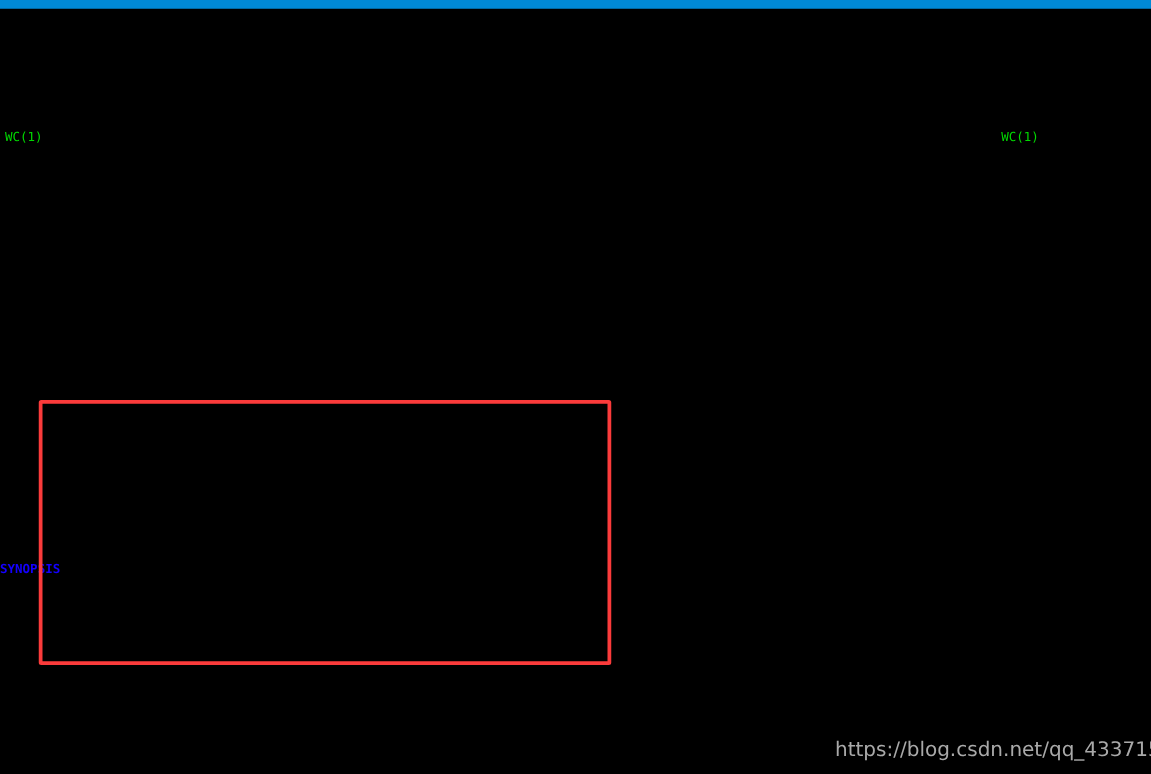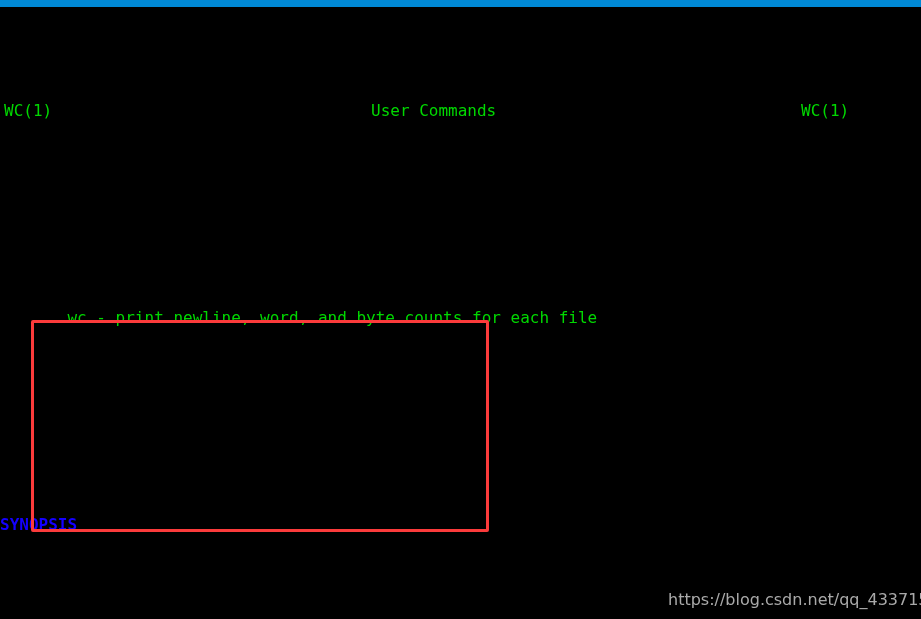--- a/index.html
+++ b/index.html
@@ -41,21 +41,21 @@
     padding: 0;
     font-size: 15.6px;
     line-height: 23px;
     white-space: pre;
     color: #00d800;
   }
 
   .line {
     height: 23px;
     white-space: pre;
-    font-size: 16px;
+    font-size: 10px;
     line-height: 23px;
     letter-spacing: 0px;
   }
 
   
   .g   { color: #00d800; }                    
   .b   { color: #1400ff; font-weight: bold; } 
 
   .header-line {
     position: relative;
@@ -97,28 +97,26 @@
 
 <div id="terminal">
 
   <div id="titlebar-strip"></div>
 
   <div id="man-page">
 
     
     <div class="line header-line">
       <span class="g hdr-left">WC(1)</span>
-      <span class="g hdr-center">User Commands</span>
       <span class="g hdr-right">WC(1)</span>
     </div>
 
     <div class="line"> </div>
 
     
-    <div class="line"><span class="g">       </span><span class="g">wc - print newline, word, and byte counts for each file</span></div>
 
     <div class="line"> </div>
 
     
     <div class="line"><span class="b">SYNOPSIS</span></div>
     
     
 
     
 

